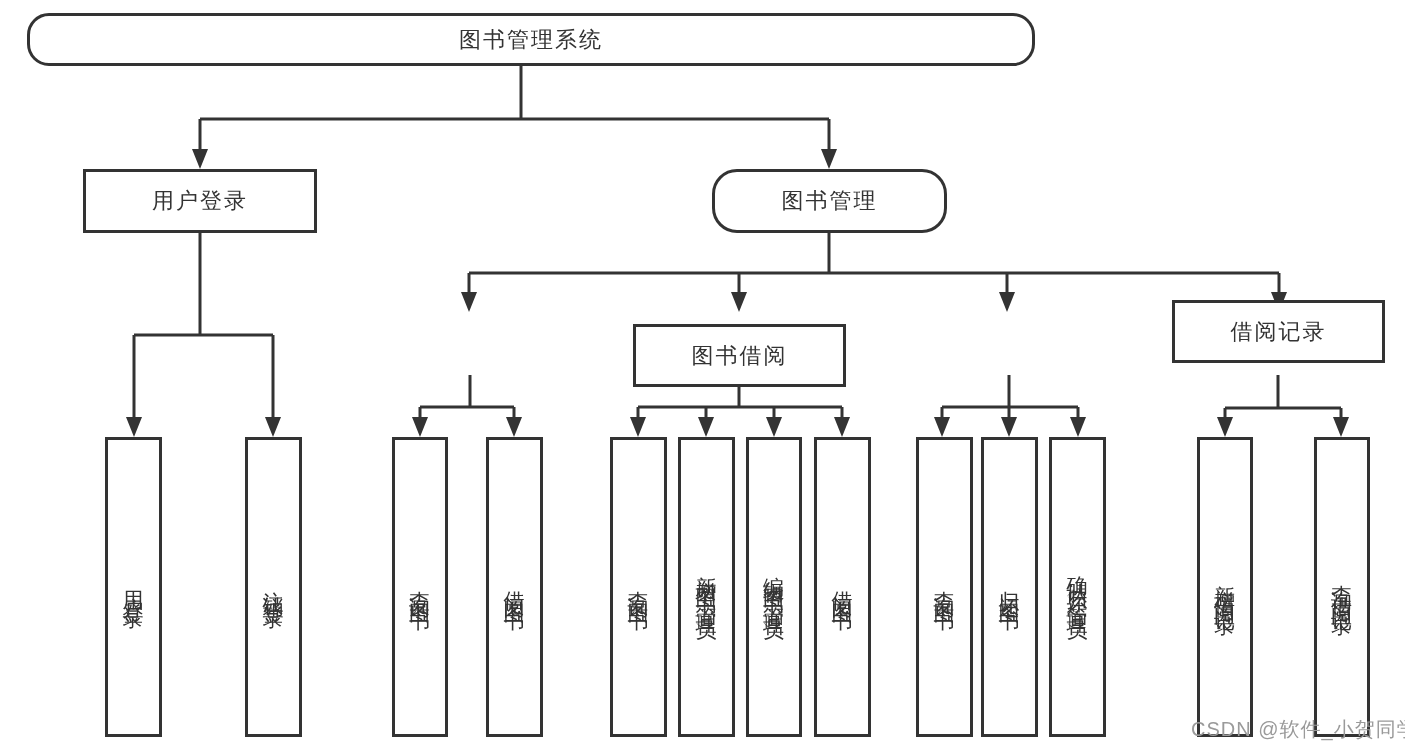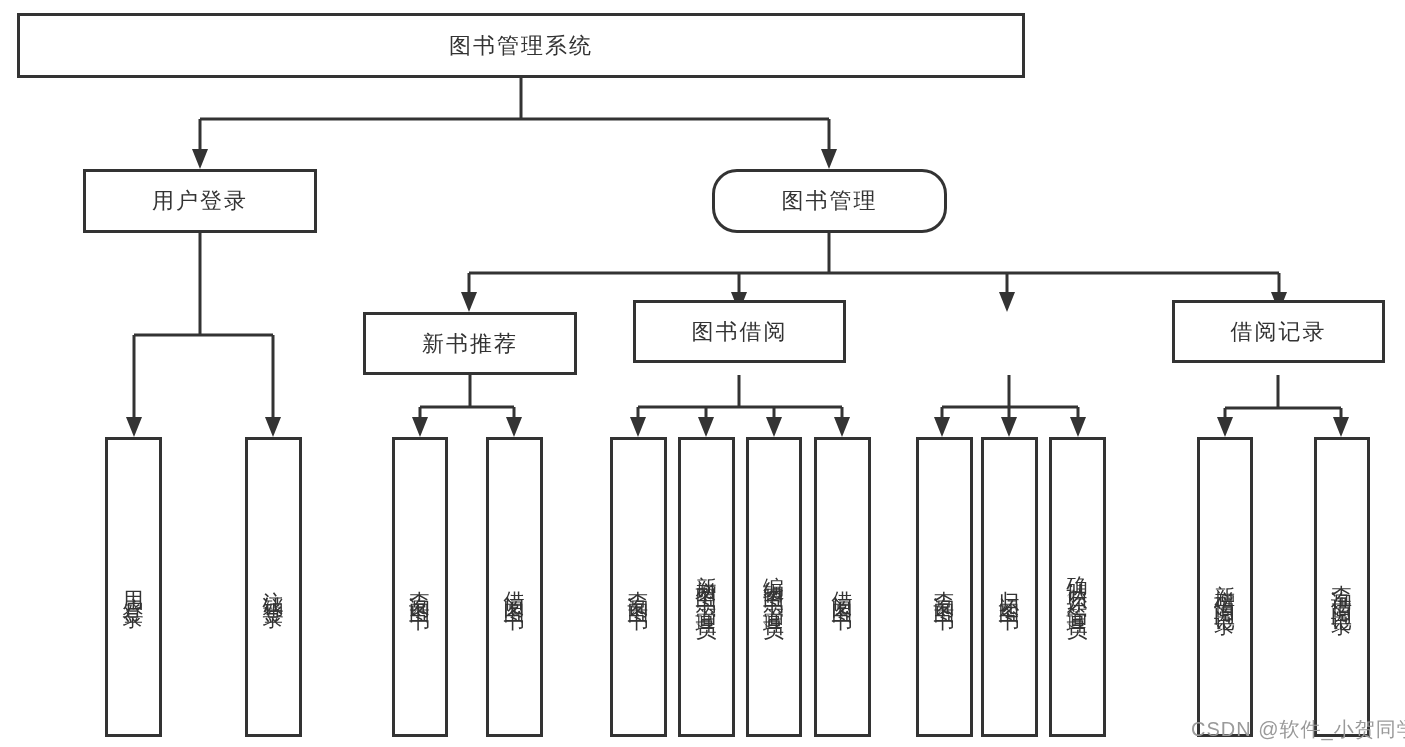--- a/index.html
+++ b/index.html
@@ -112,27 +112,26 @@
       <polygon points="766,417 782,417 774,437"></polygon>
       <polygon points="834,417 850,417 842,437"></polygon>
       <polygon points="934,417 950,417 942,437"></polygon>
       <polygon points="1001,417 1017,417 1009,437"></polygon>
       <polygon points="1070,417 1086,417 1078,437"></polygon>
       <polygon points="1217,417 1233,417 1225,437"></polygon>
       <polygon points="1333,417 1349,417 1341,437"></polygon>
     </g>
   </svg>
 
-  <div class="node" style="left:17px; top:13px; width:1008px; height:65px;">图书管理系统</div>
+  <div class="node" style="left:27px; top:13px; width:1008px; height:53px;border-radius:22px;">图书管理系统</div>
 
   <div class="node" style="left:83px; top:169px; width:234px; height:64px;">用户登录</div>
   <div class="node" style="left:712px; top:169px; width:235px; height:64px;border-radius:25px;">图书管理</div>
 
-  <div class="node" style="left:363px; top:312px; width:214px; height:63px;">新书推荐</div>
-  <div class="node" style="left:633px; top:300px; width:213px; height:63px;text-align:right;">图书借阅</div>
+  <div class="node" style="left:633px; top:324px; width:213px; height:63px;text-align:right;">图书借阅</div>
   <div class="node" style="left:1172px; top:300px; width:213px; height:63px;">借阅记录</div>
 
   <div class="node vnode" style="left:105px; top:437px; width:57px; height:300px;">用户登录</div>
   <div class="node vnode" style="left:245px; top:437px; width:57px; height:300px;">注销登录</div>
 
   <div class="node vnode" style="left:392px; top:437px; width:56px; height:300px;">查询图书</div>
   <div class="node vnode" style="left:486px; top:437px; width:57px; height:300px;">借阅图书</div>
 
   <div class="node vnode" style="left:610px; top:437px; width:57px; height:300px;">查询图书</div>
   <div class="node vnode" style="left:678px; top:437px; width:57px; height:300px;">新增图书（管理员）</div>

